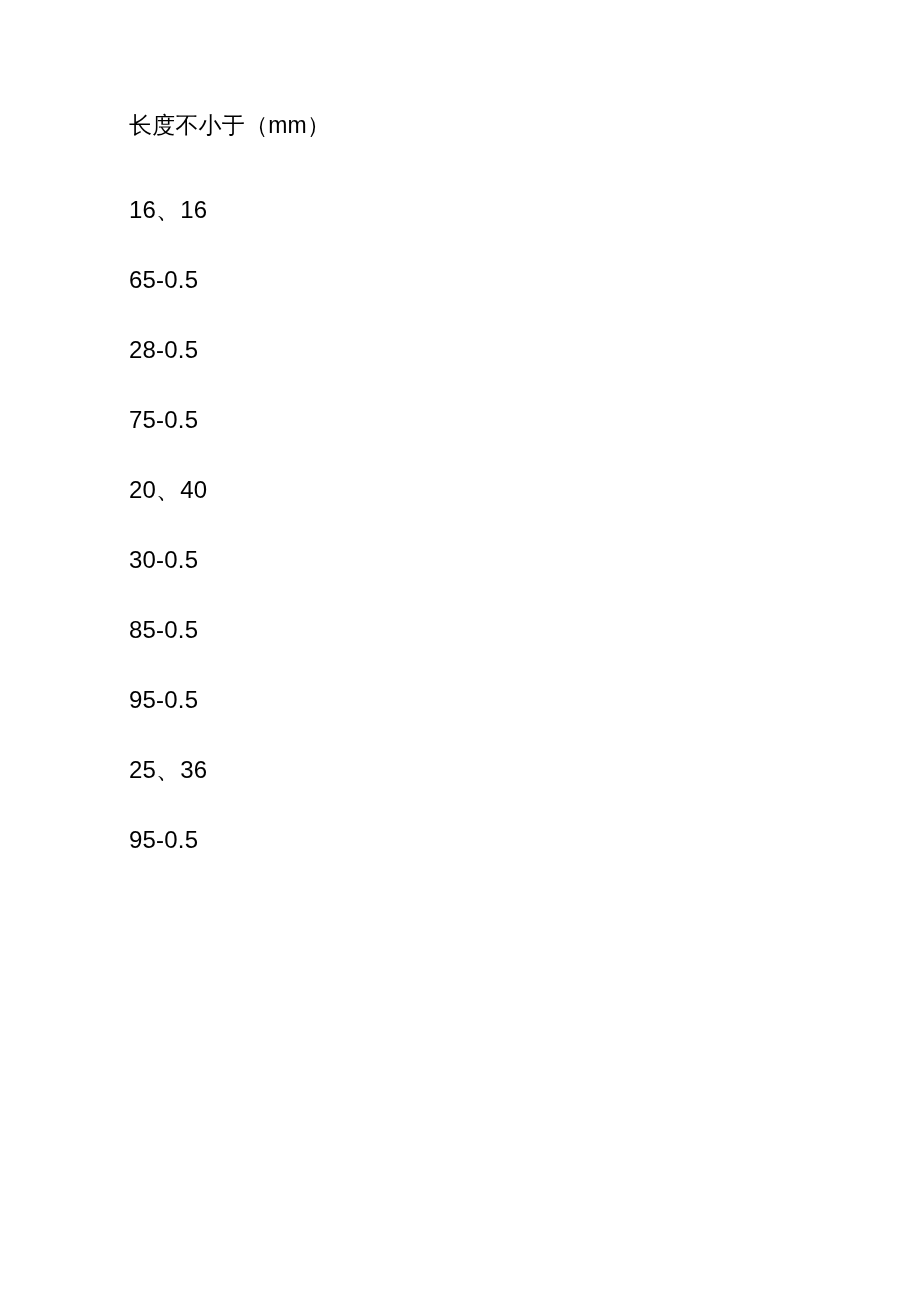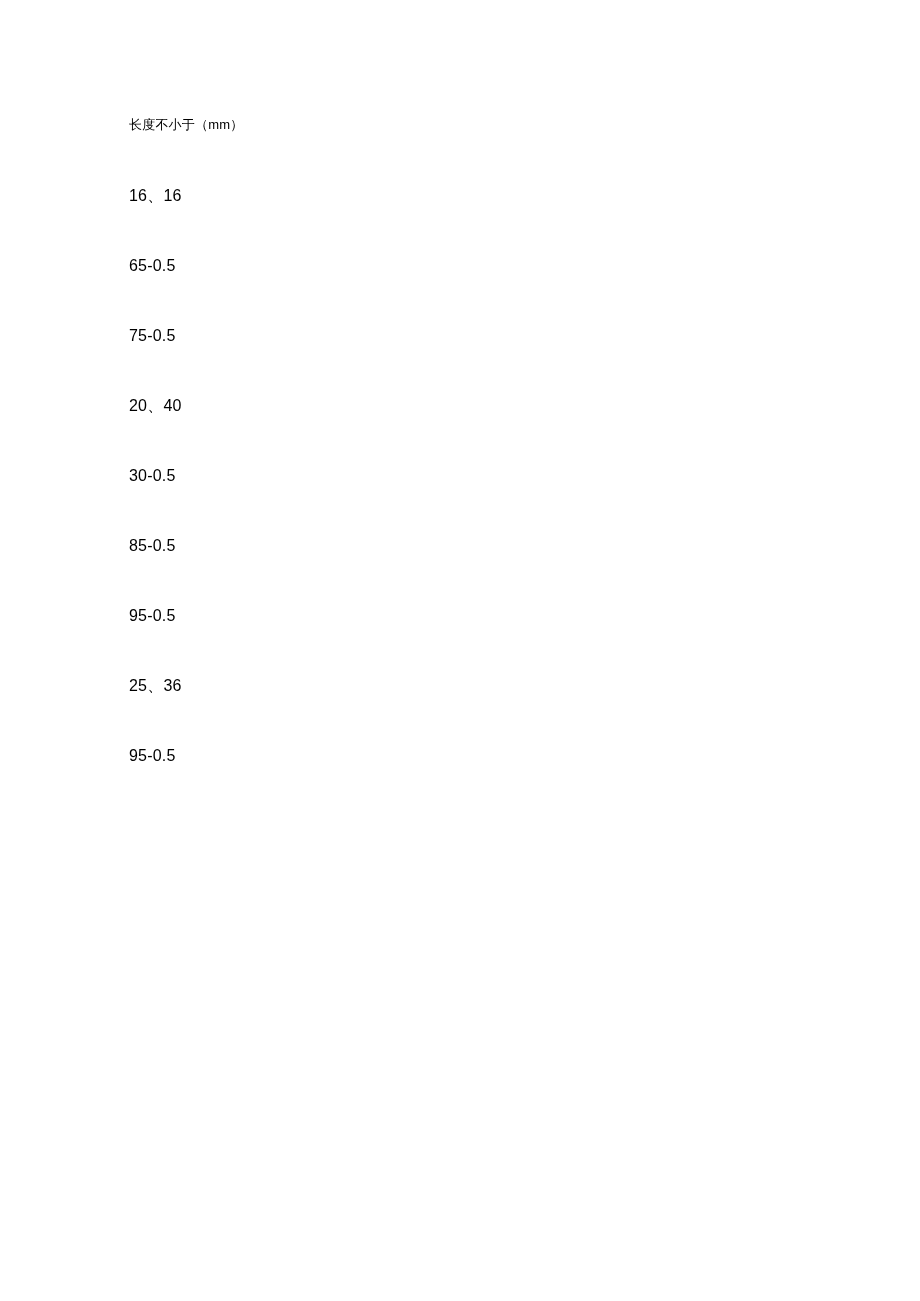--- a/index.html
+++ b/index.html
@@ -29,51 +29,52 @@
 
   .content {
     position: absolute;
     left: 129px;
     top: 112px;
     width: 700px;
   }
 
   .doc-line {
     display: block;
-    font-size: 16px;
+    font-size: 24px;
     line-height: 26px;
     letter-spacing: 0.2px;
     color: #000000;
     white-space: pre;
     margin: 0 0 44px 0;
   }
 
   .doc-line.header-line {
-    font-size: 13px;
-    margin-bottom: 45px;
+    font-size: 23px;
+    margin-bottom: 59px;
   }
 
   .doc-line.last {
     margin-bottom: 0;
   }
 </style>
 </head>
 <body>
 
 <div class="page">
   <div class="content">
 
     <span class="doc-line header-line">长度不小于（mm）</span>
 
     <span class="doc-line">16、16</span>
 
 
     <span class="doc-line">65-0.5</span>
 
 
+    <span class="doc-line">28-0.5</span>
 
     <span class="doc-line">75-0.5</span>
 
     <span class="doc-line">20、40</span>
 
     <span class="doc-line">30-0.5</span>
 
     <span class="doc-line">85-0.5</span>
 
 

